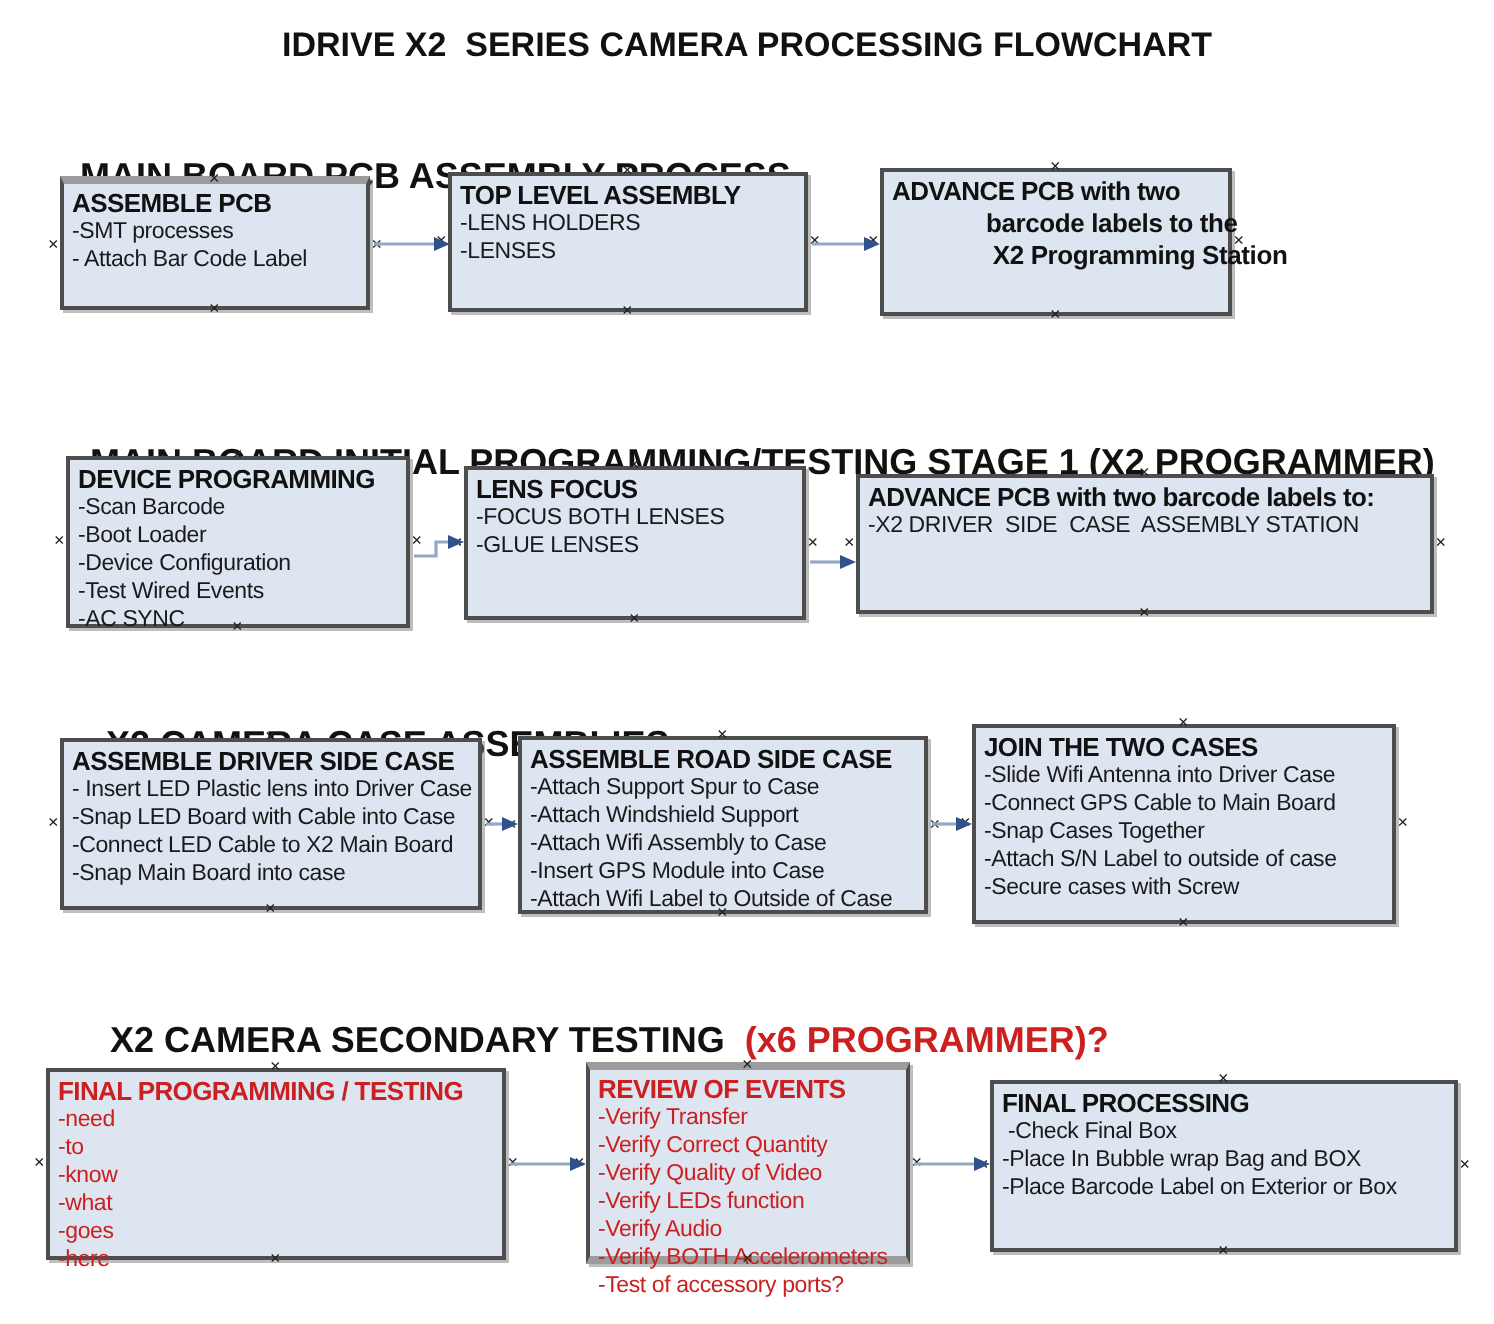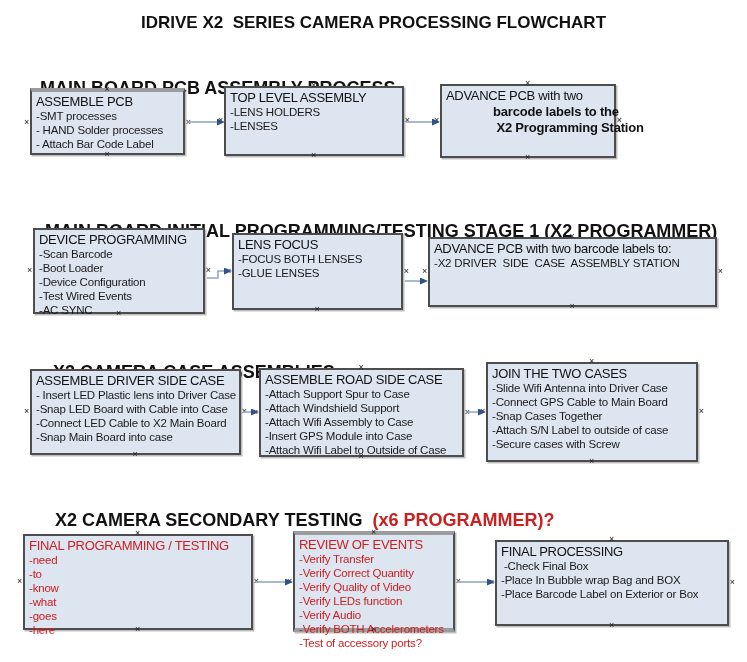--- a/index.html
+++ b/index.html
@@ -16,21 +16,21 @@
   }
   .sec-h .red-h{color:#cc2020;}
   .box{
     position:absolute;background:#dde5f1;border:2px solid #4d4d4d;
     box-shadow:1.5px 1.5px 0 rgba(110,110,110,.45);
     padding:2px 3px 0 4px;box-sizing:border-box;
   }
   .box.thick-top{border-top:4px solid #9c9c9c;}
   .box.thick-bottom{border-bottom:4px solid #9c9c9c;}
   .bt{
-    font-size:13px;font-weight:normal;color:#111;line-height:15px;
+    font-size:13px;font-weight:bold;color:#111;line-height:15px;
     letter-spacing:-0.3px;white-space:pre;
   }
   .bi{
     font-size:11.5px;color:#1a1a1a;line-height:14px;
     letter-spacing:-0.2px;white-space:pre;
   }
   .red-box .bt,.red-box .bi{color:#cc2020;}
   .bold-items .bi{font-weight:bold;font-size:13px;color:#111;line-height:16px;margin-left:47px;}
   .bold-items .bt{line-height:16px;}
   .handle{
@@ -60,21 +60,20 @@
   <div class="sec-h" style="left:33px;top:341px;">
     <span>X2 CAMERA CASE ASSEMBLIES</span>
   </div>
   <div class="sec-h" style="left:35px;top:489px;">
     <span>X2 CAMERA SECONDARY TESTING </span><span class="red-h"> (x6 PROGRAMMER)?</span>
   </div>
 
   <div class="box thick-top" style="left:30px;top:88px;width:155px;height:67px;">
     <div class="bt">ASSEMBLE PCB</div>
     <div class="bi">-SMT processes</div>
-    <div class="bi">- HAND Solder processes</div>
     <div class="bi">- Attach Bar Code Label</div>
   <span class="handle h-top">×</span>
       <span class="handle h-bottom">×</span>
       <span class="handle h-left">×</span>
       <span class="handle h-right">×</span>
     </div>
   <div class="box" style="left:224px;top:86px;width:180px;height:70px;">
     <div class="bt">TOP LEVEL ASSEMBLY</div>
     <div class="bi">-LENS HOLDERS</div>
     <div class="bi">-LENSES</div>

